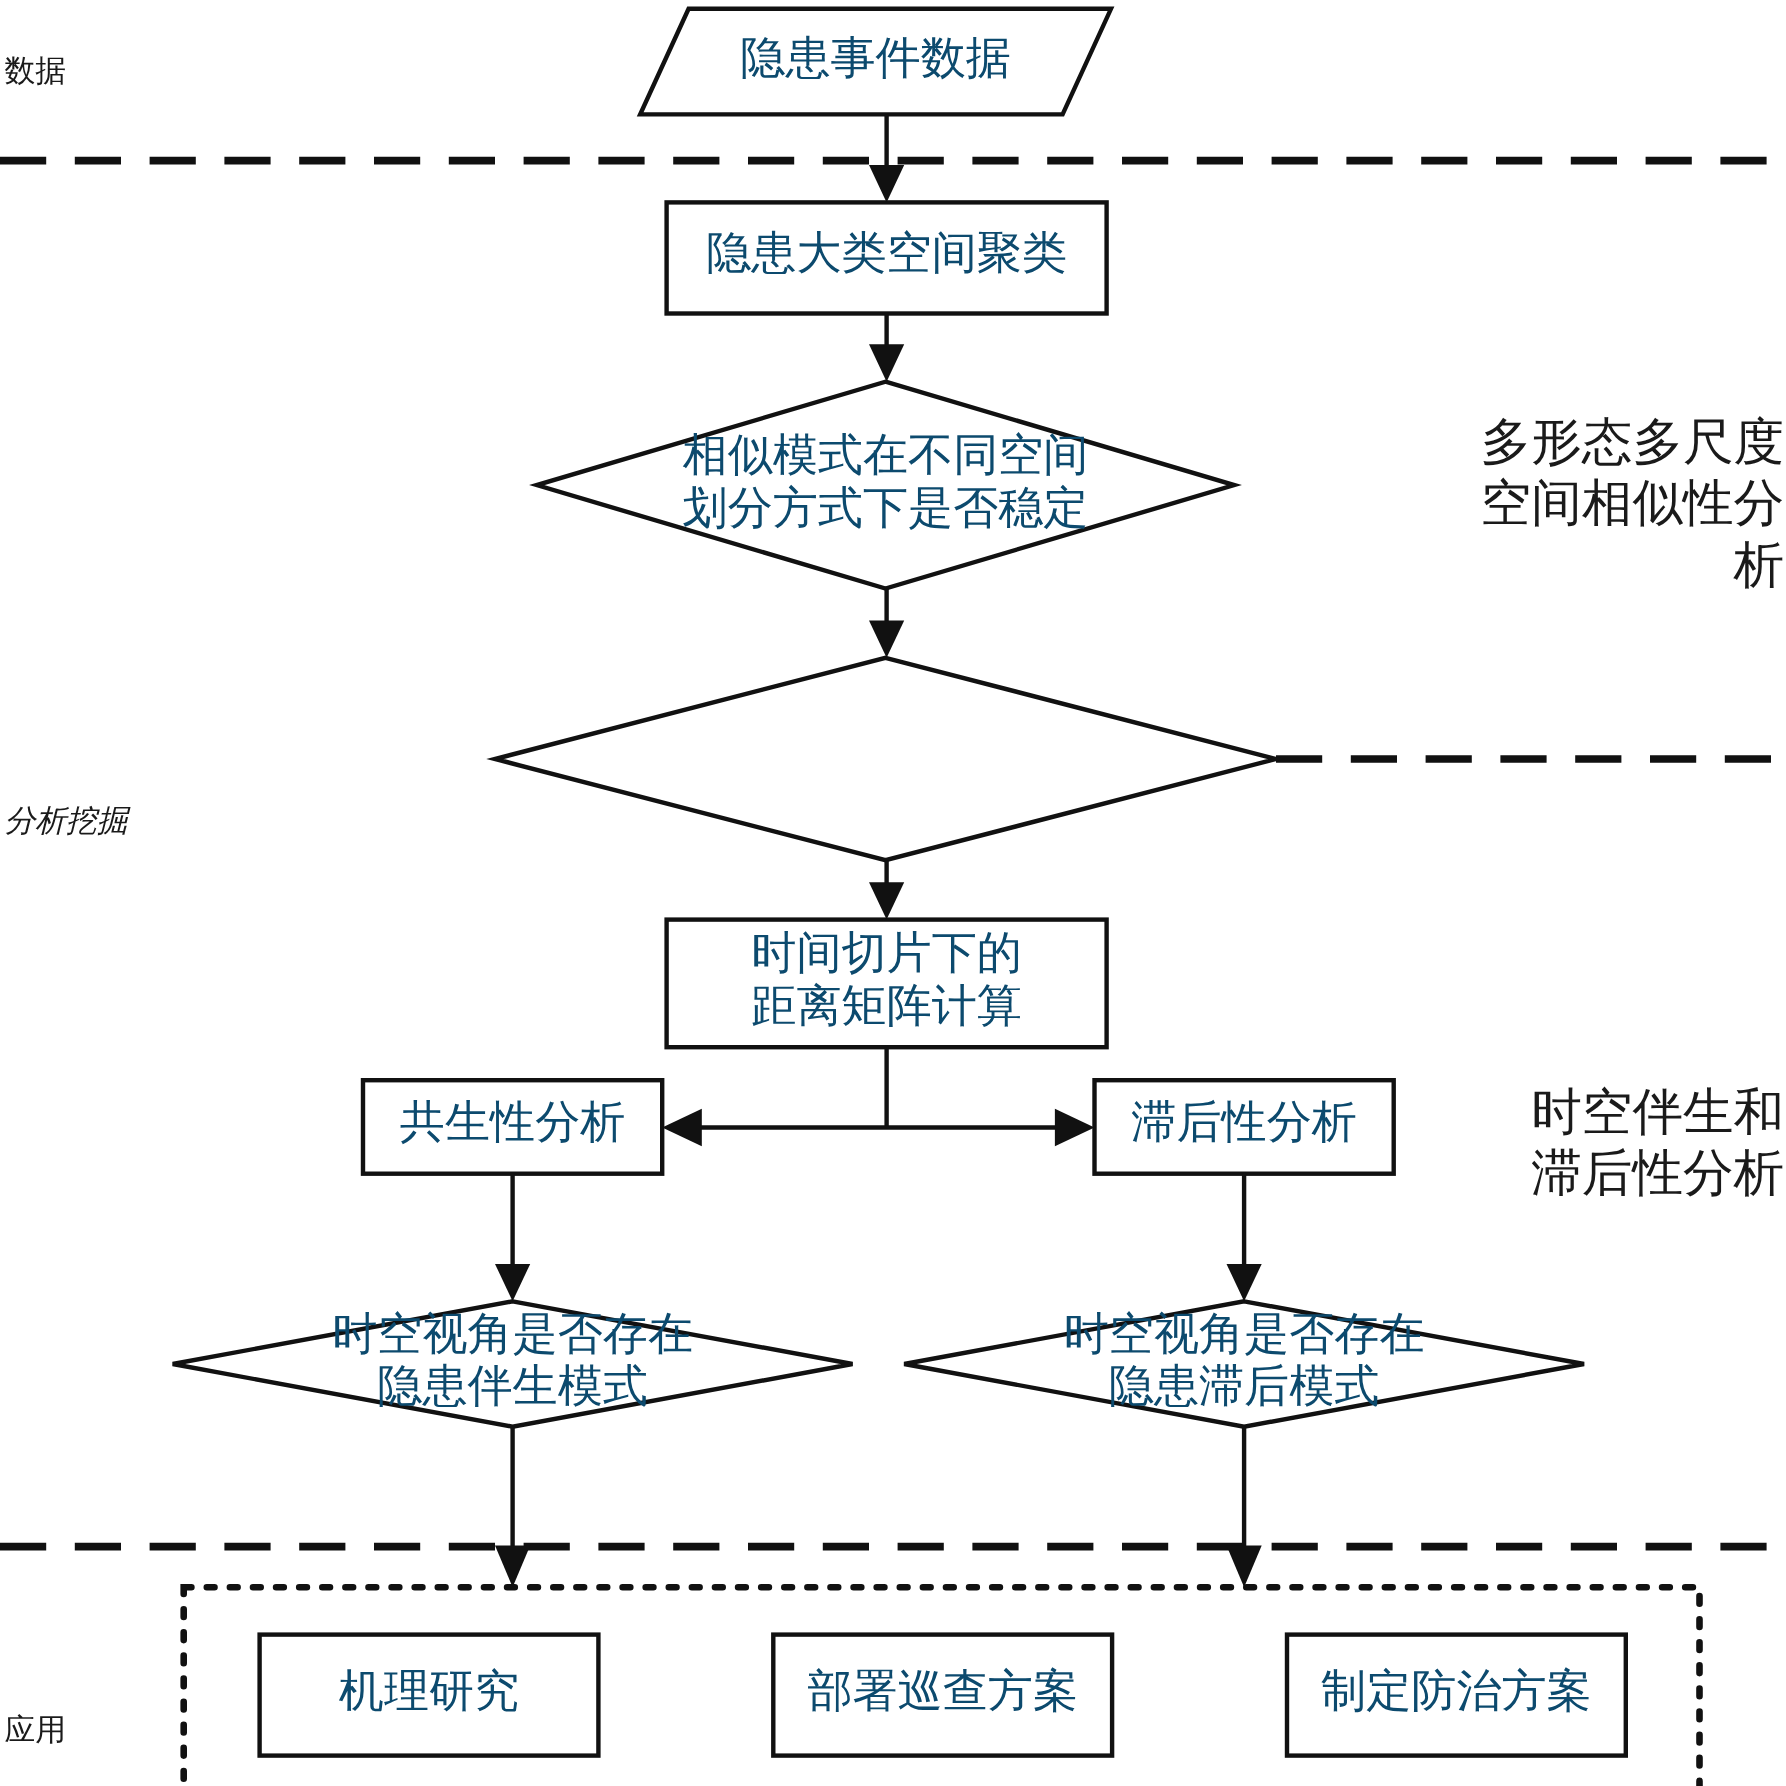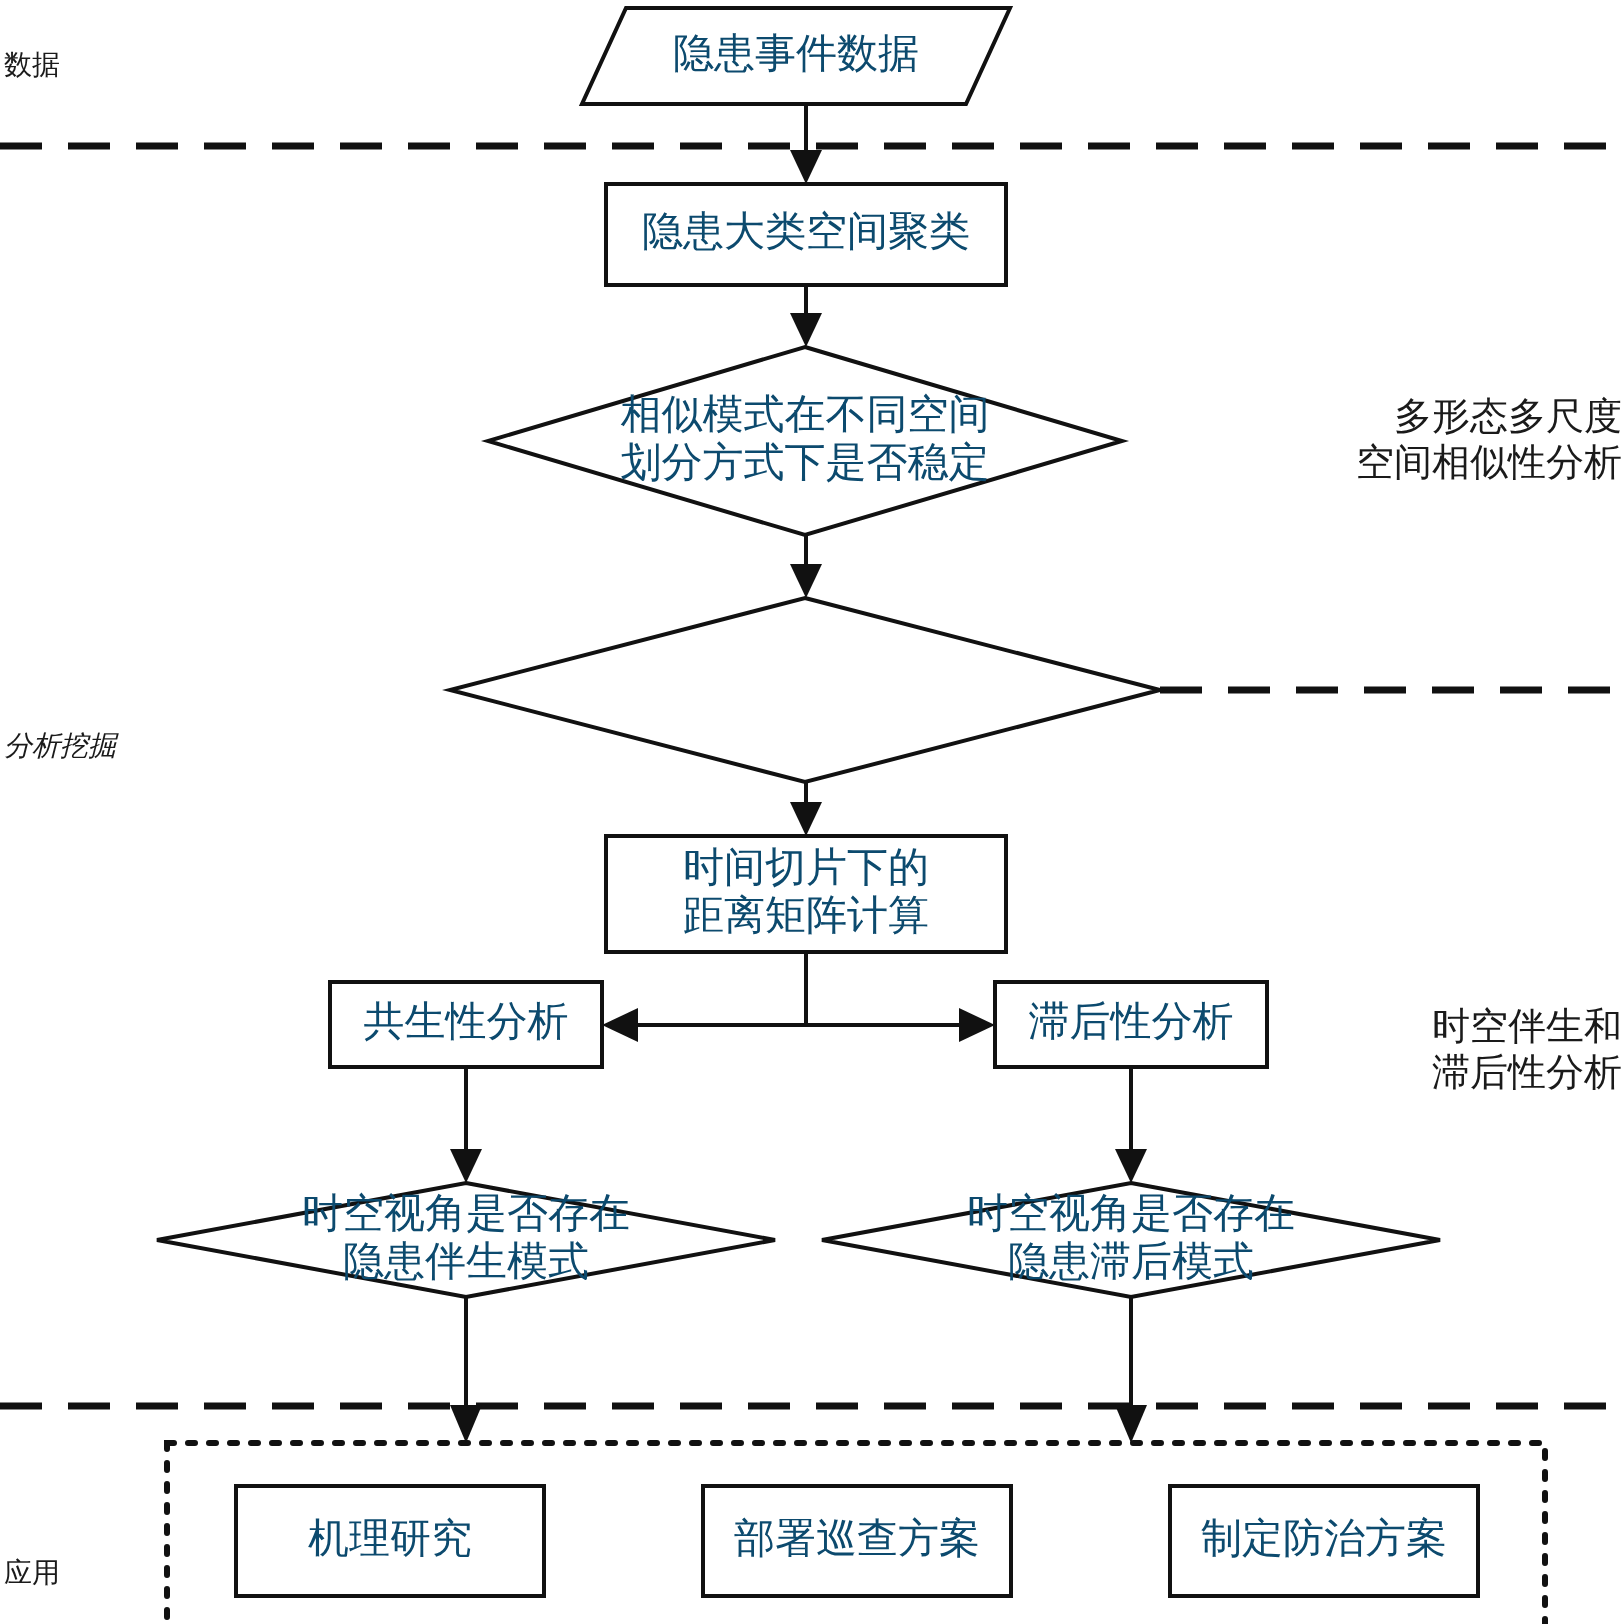--- a/index.html
+++ b/index.html
@@ -64,23 +64,22 @@
     position: absolute;
     font-family: "Liberation Sans", "DejaVu Sans", sans-serif;
     color: #1a1a1a;
     line-height: 1.22;
     white-space: pre-line;
   }
   .stage-label {
     font-size: 28px;
   }
   .phase-label {
-    font-size: 38px;
+    font-size: 46px;
     text-align: right;
-    margin-top: 20px;
   }
   .t40 { font-size: 41px; }
 </style>
 </head>
 <body>
 
 <div id="canvas">
 
   <svg class="layer" viewBox="0 0 1624 1624">
 
@@ -191,16 +190,16 @@
 
   <div class="side-label stage-label" style="left:4px; top:48px;">数据</div>
 
   <div class="side-label stage-label" style="left:4px; top:729px;font-style:italic;">分析挖掘</div>
 
   <div class="side-label stage-label" style="left:4px; top:1556px;">应用</div>
 
   <div class="side-label phase-label" style="right:2px; top:373px; width:320px;">多形态多尺度
 空间相似性分析</div>
 
-  <div class="side-label phase-label" style="right:2px; top:983px; width:300px;">时空伴生和
+  <div class="side-label phase-label" style="right:2px; top:983px; width:300px;font-family:Liberation Serif, serif;">时空伴生和
 滞后性分析</div>
 
 </div>
 
 </body></html>

